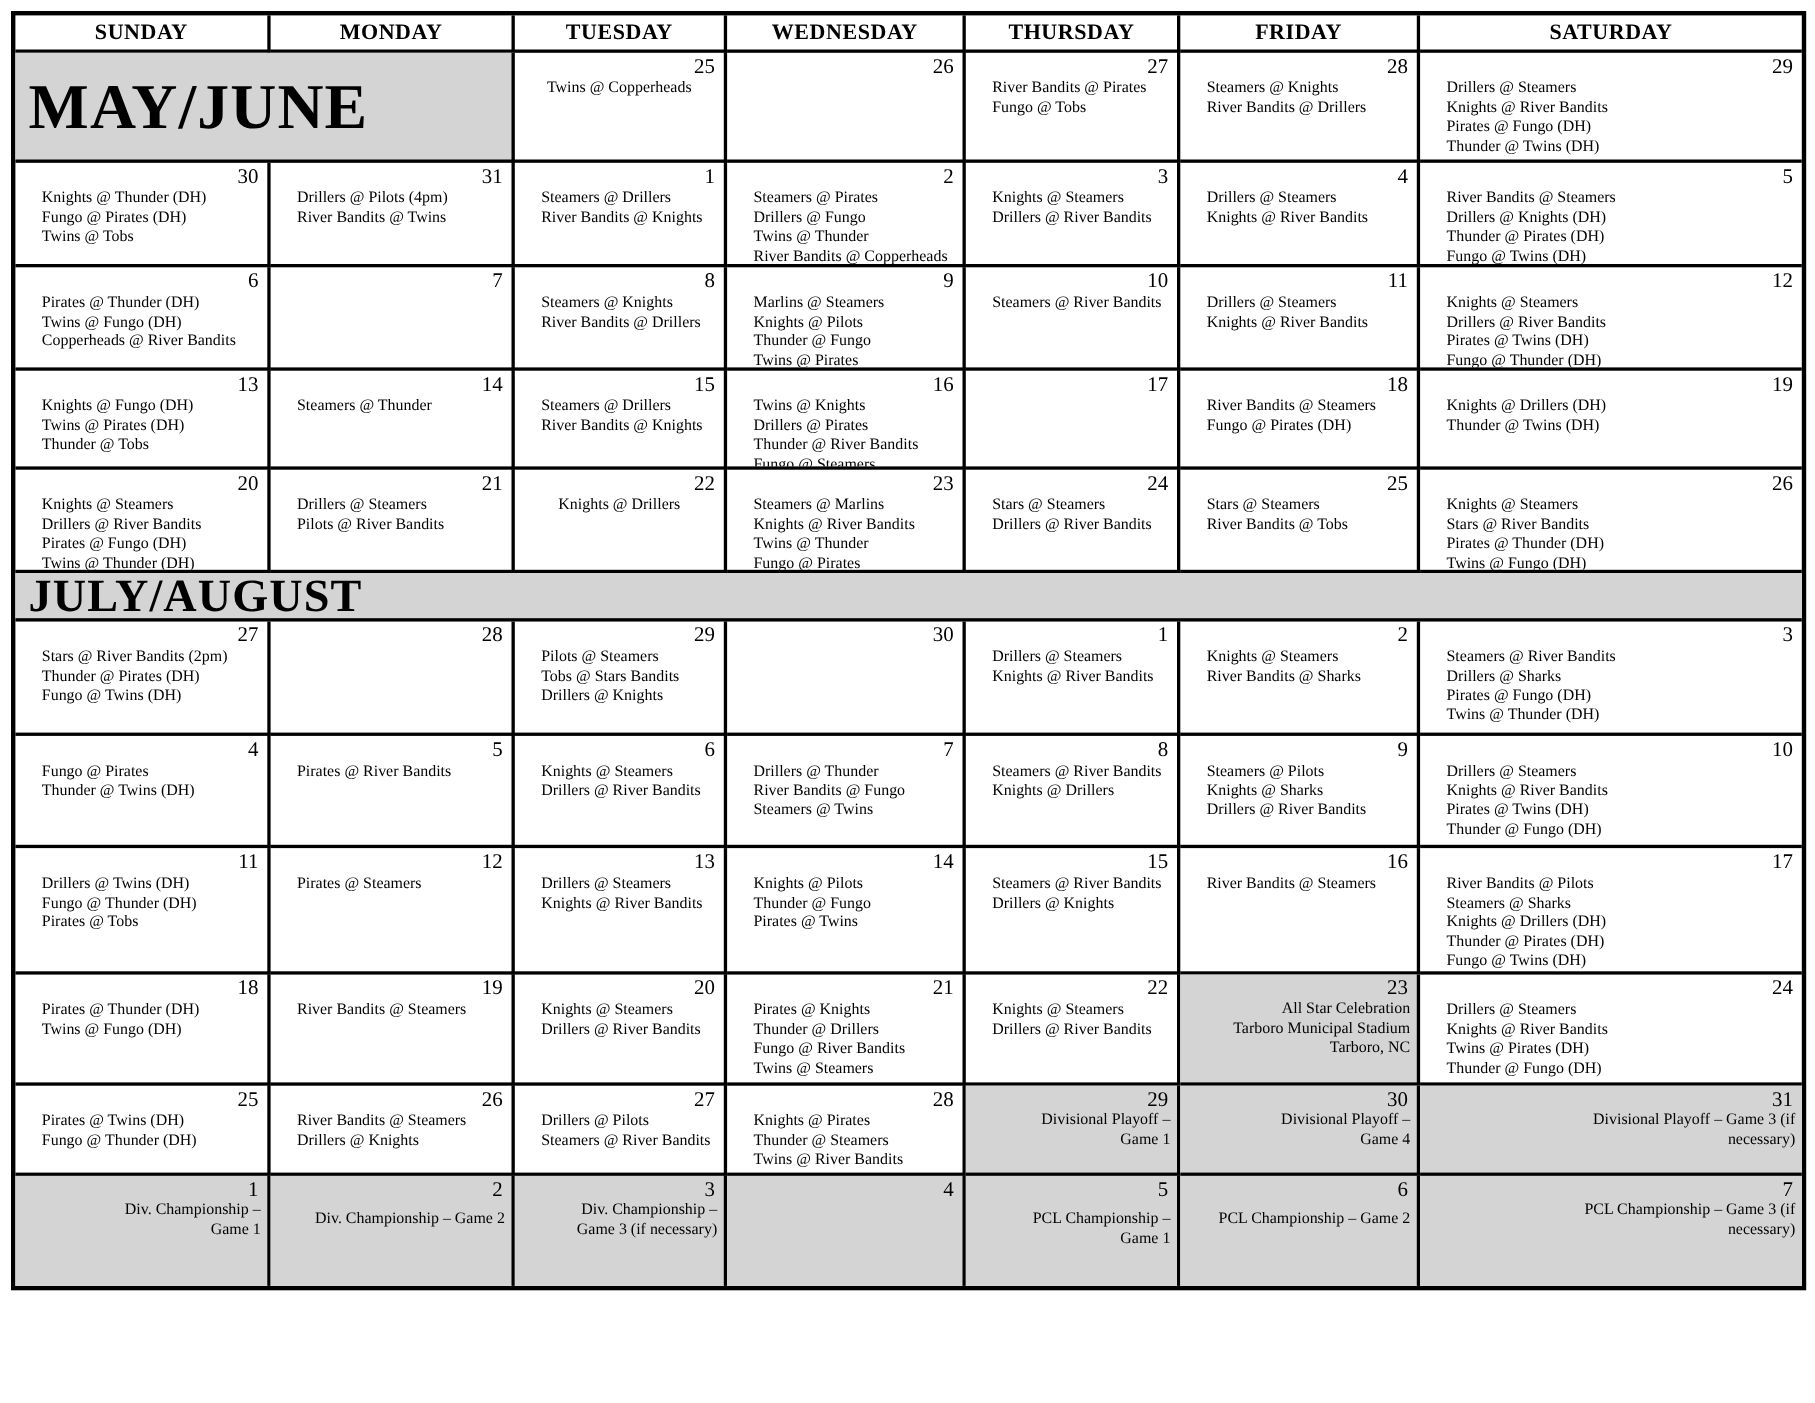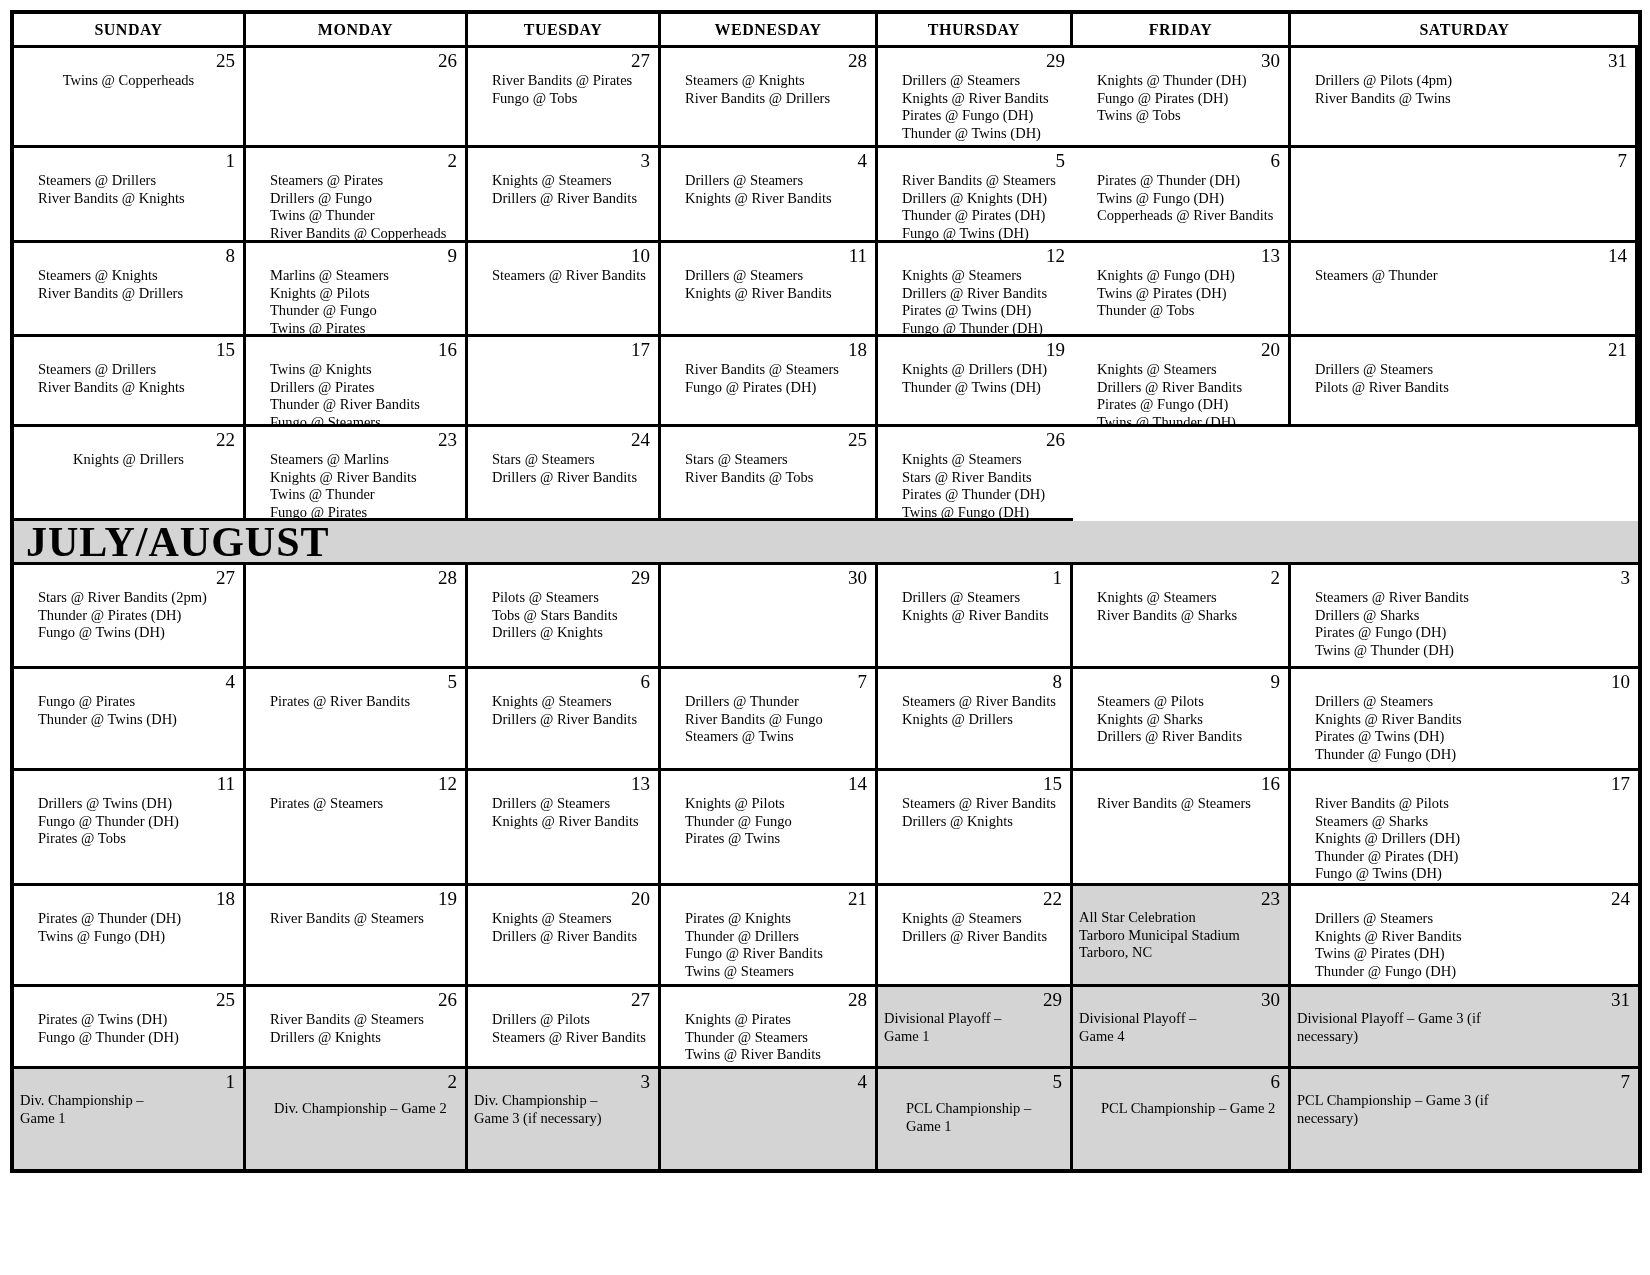--- a/index.html
+++ b/index.html
@@ -9,37 +9,37 @@
     display:grid;
     grid-template-columns:232px 222px 193px 217px 195px 218px 347px;
     grid-template-rows:34px 100px 95px 94px 90px 94px 44px 104px 102px 115px 101px 82px 100px;
     width:1624px;
     border:4px solid #000;
     background:#fff;
   }
   .hcell{
     border-right:3px solid #000;border-bottom:3px solid #000;
     display:flex;align-items:center;justify-content:center;
-    font-weight:bold;font-size:16px;letter-spacing:.5px;
+    font-weight:bold;font-size:20px;letter-spacing:.5px;
   }
   .cell{
     border-right:3px solid #000;border-bottom:3px solid #000;
     overflow:hidden;position:relative;
   }
   .lastcol{border-right:none;}
   .lastrow{border-bottom:none;}
   .date{
     text-align:right;font-size:19px;line-height:21px;padding:2px 8px 0 0;
   }
   .games{
     font-size:14.5px;line-height:17.5px;padding:1px 4px 2px 24px;
   }
   .games.centered{text-align:center;padding-left:4px;}
   .note{
-    font-size:14.5px;line-height:17.5px;text-align:left;padding:0 6px;
+    font-size:14.5px;line-height:17.5px;text-align:right;padding:0 6px;
   }
   .note-low{margin-top:8px;padding-left:28px;}
   .banner{
     display:flex;align-items:center;padding-left:12px;
     font-weight:bold;font-size:58px;letter-spacing:1px;
   }
   .band{
     display:flex;align-items:center;padding-left:12px;
     font-weight:bold;font-size:42px;letter-spacing:1px;
   }
@@ -49,20 +49,23 @@
 
 <div class="page">
   <div class="grid" id="calendar">
       <div class="hcell">SUNDAY</div>
       <div class="hcell">MONDAY</div>
       <div class="hcell">TUESDAY</div>
       <div class="hcell">WEDNESDAY</div>
       <div class="hcell">THURSDAY</div>
       <div class="hcell">FRIDAY</div>
       <div class="hcell lastcol">SATURDAY</div>
+      <div class="cell banner" style="grid-column: span 2; background: rgb(212, 212, 212);">
+        <span>MAY/JUNE</span>
+      </div>
       <div class="cell">
         <div class="date">25</div>
         <div class="games centered">
           <div>Twins @ Copperheads</div>
         </div>
       </div>
       <div class="cell">
         <div class="date">26</div>
       </div>
       <div class="cell">

